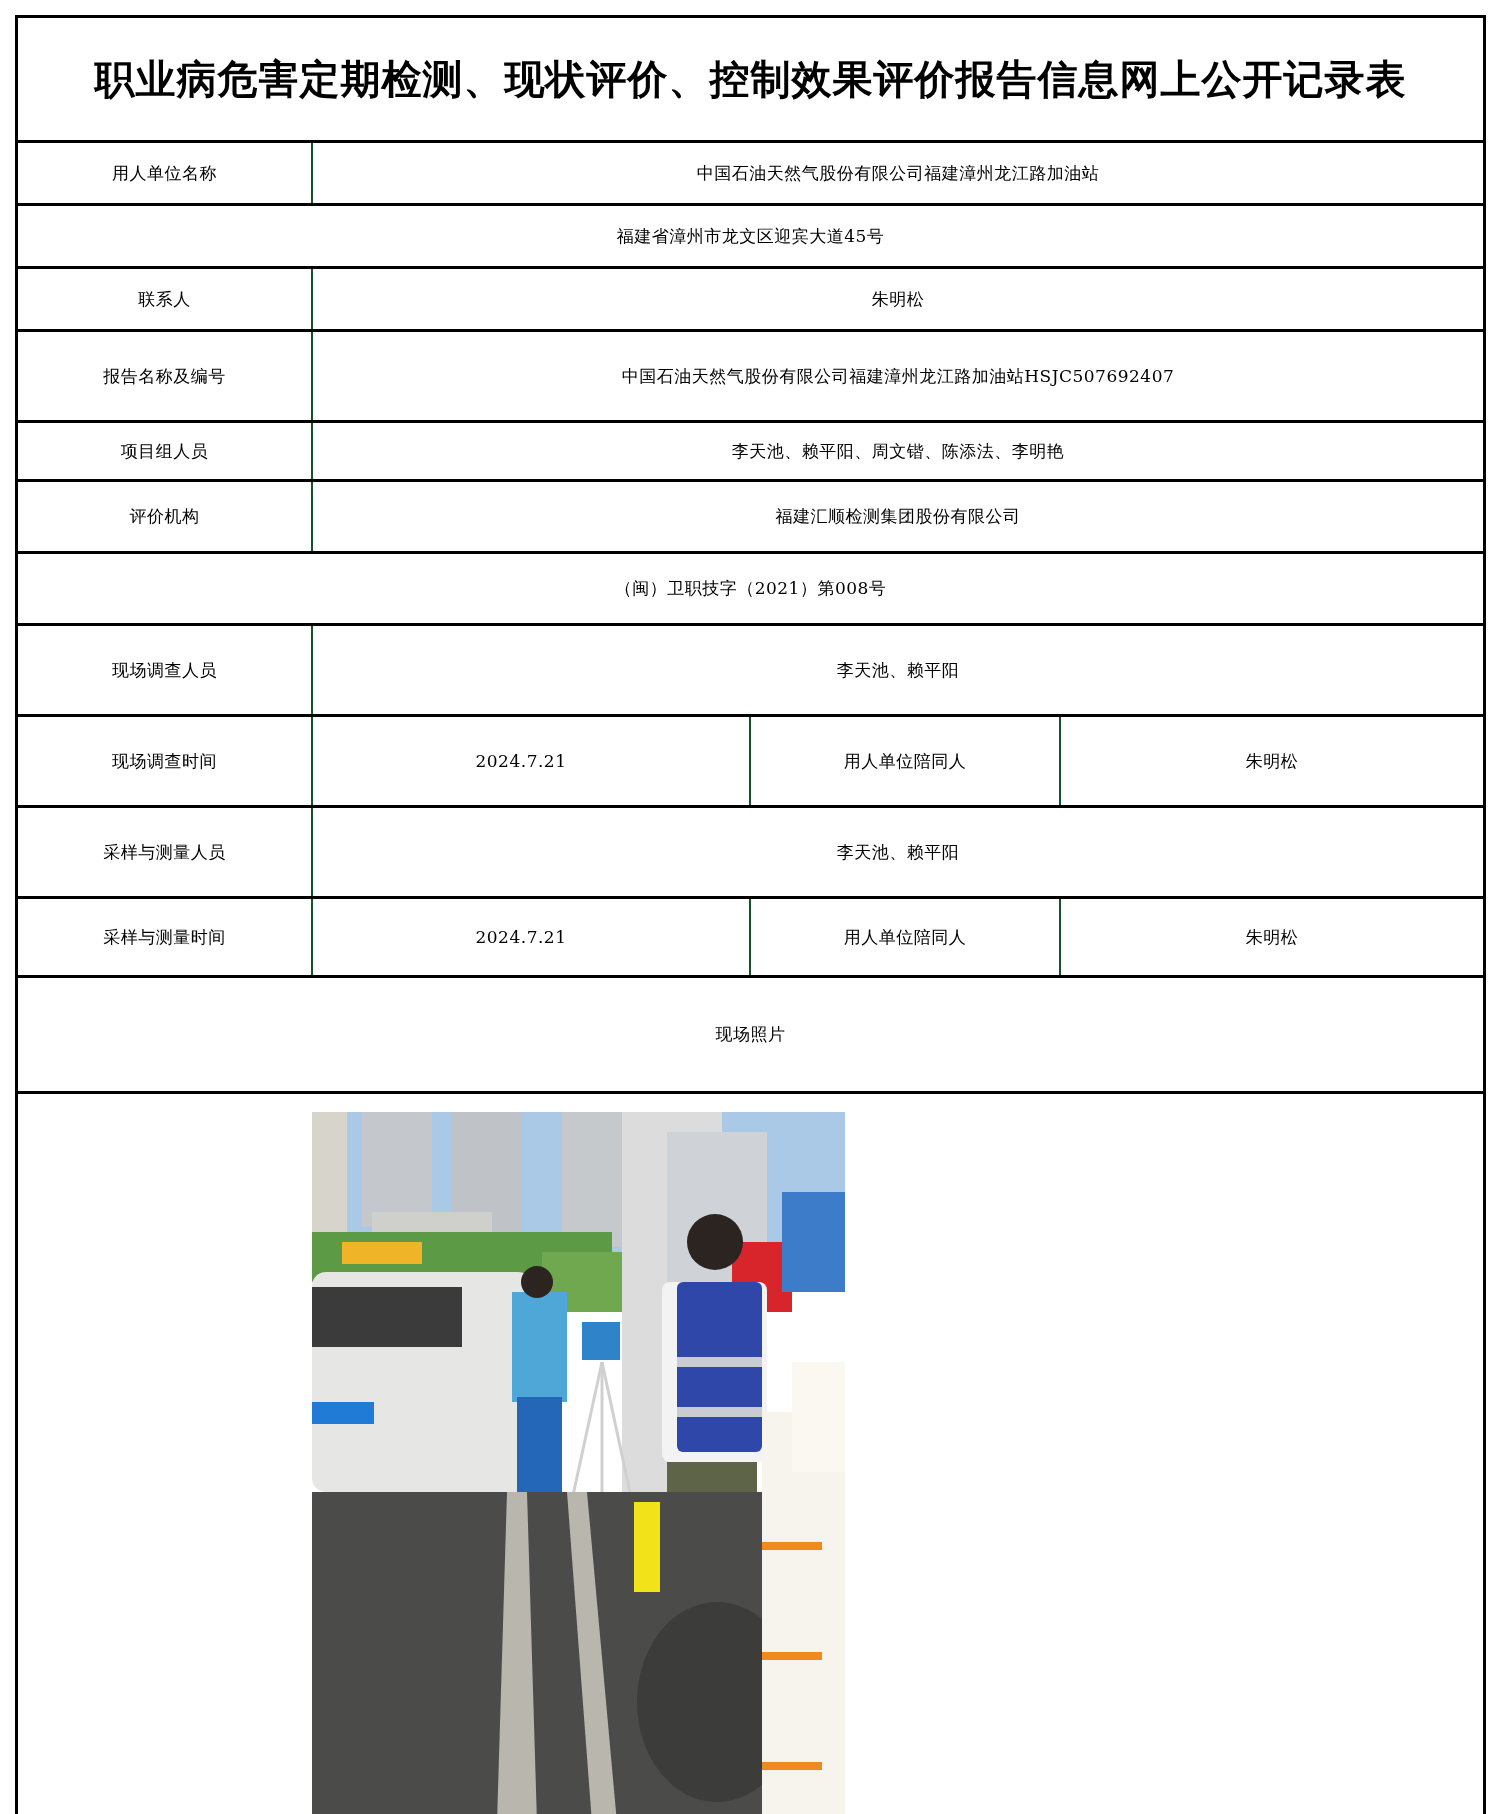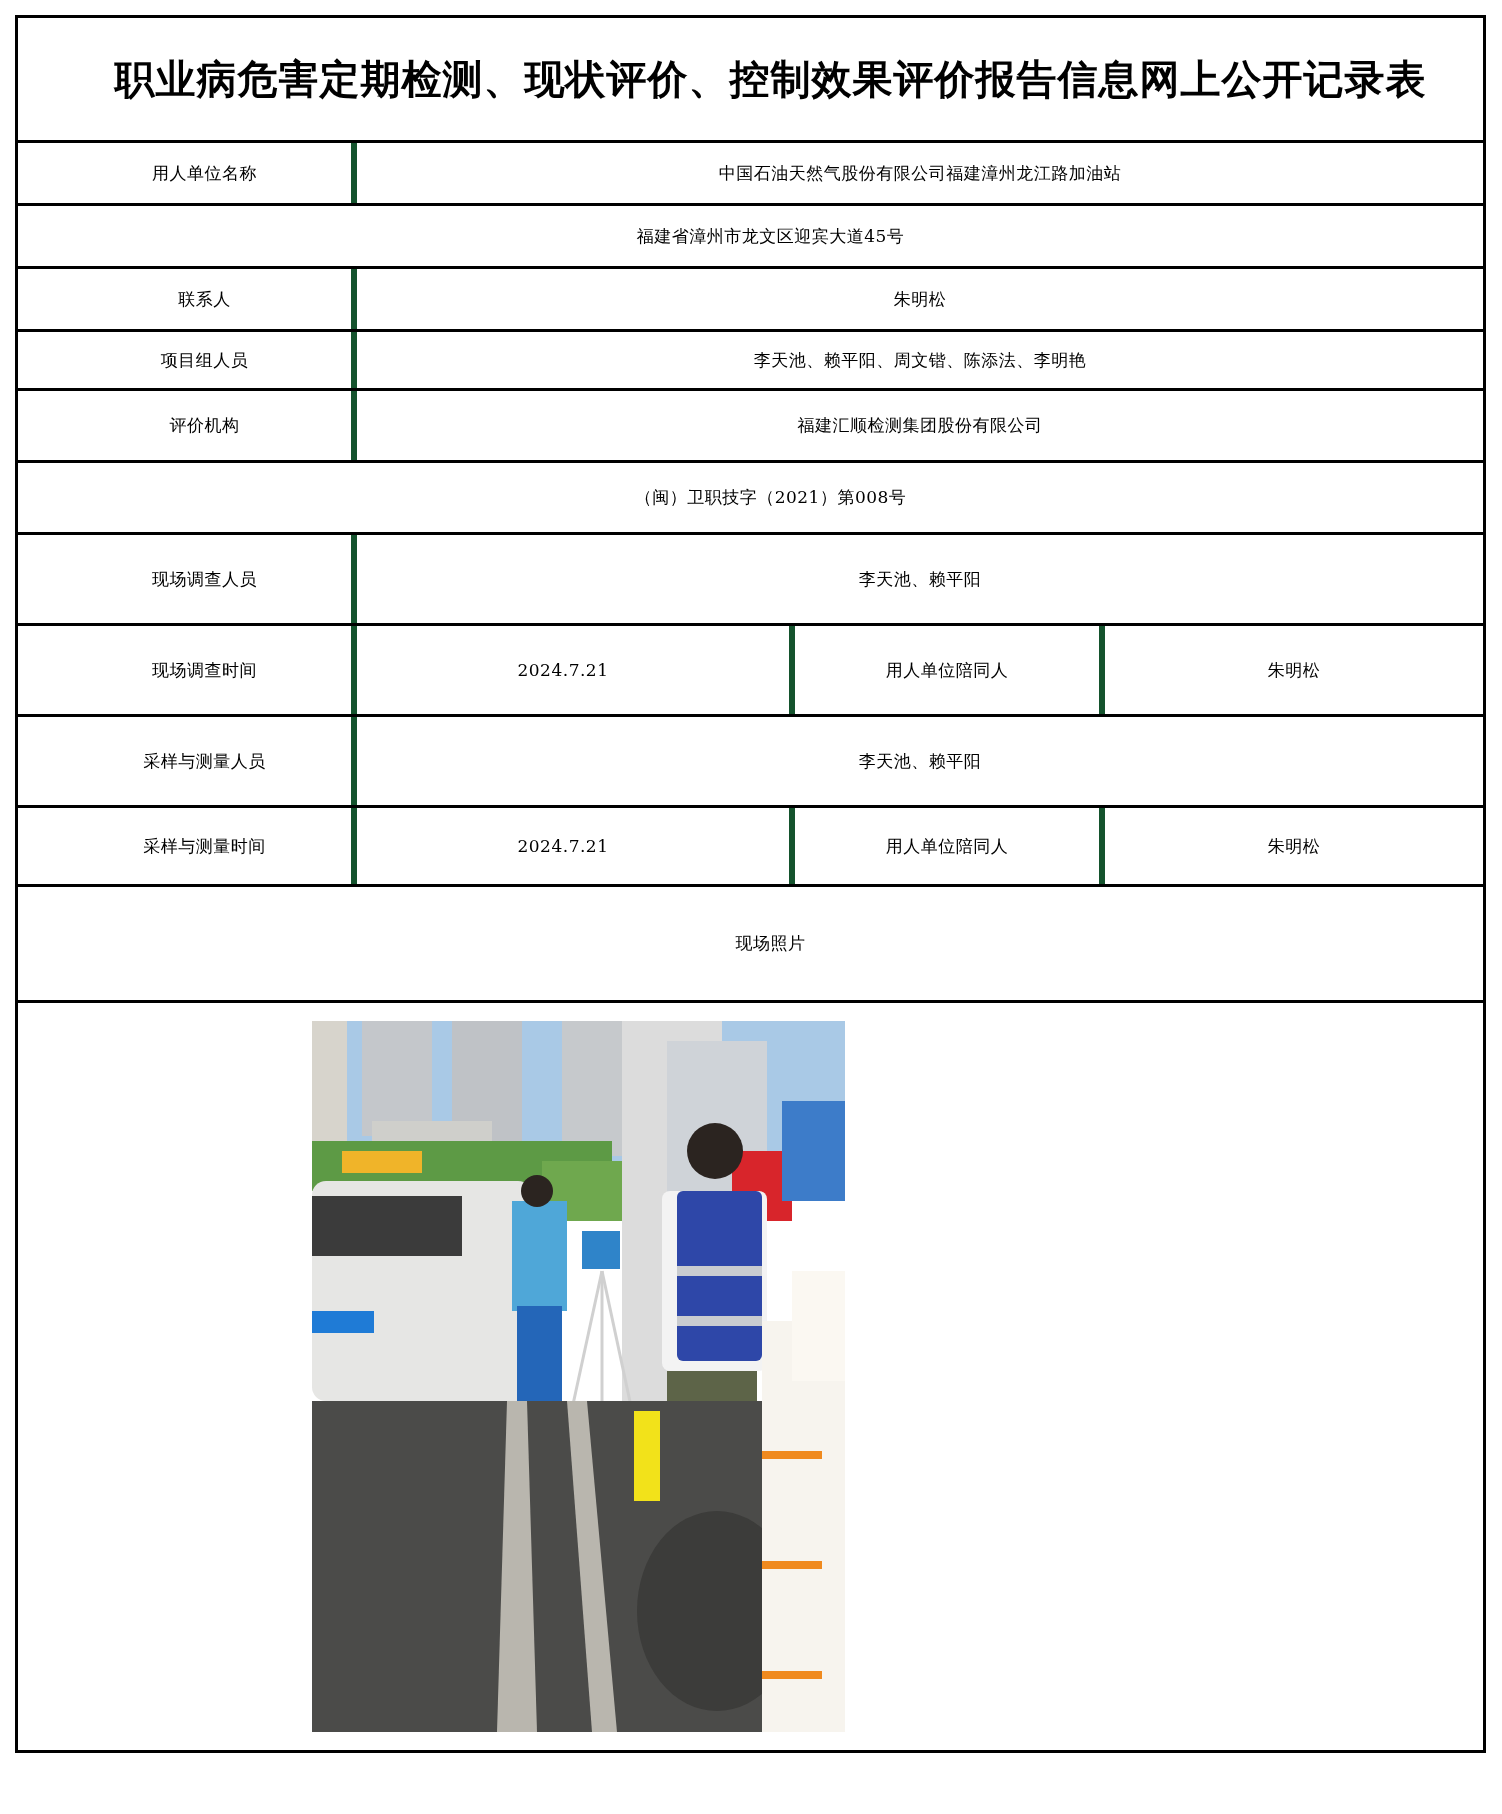--- a/index.html
+++ b/index.html
@@ -1,21 +1,21 @@
 <!DOCTYPE html>
 <html><head>
 <meta charset="utf-8">
 <style>
   html, body { margin: 0; padding: 0; background: #ffffff; }
   body { width: 1502px; height: 1814px; position: relative; font-family: "DejaVu Serif", "Liberation Serif", serif; color: #000; }
   .tbl { position: absolute; left: 15px; top: 15px; width: 1471px; border: 3px solid #000; box-sizing: border-box; }
-  .row { display: flex; border-top: 3px solid #000; box-sizing: border-box; padding-left: 40px; }
+  .row { display: flex; border-top: 3px solid #000; box-sizing: border-box; }
   .row.first { border-top: none; }
   .cell { display: flex; align-items: center; justify-content: center; text-align: center; box-sizing: border-box; font-size: 17px; letter-spacing: 0.5px; }
-  .cell + .cell { border-left: 6px solid #14532d; }
+  .cell + .cell { border-left: 2px solid #14532d; }
   .c-label { width: 293px; flex: none; }
   .c-value { flex: 1; }
   .c-date { width: 418px; flex: none; text-align: center; }
   .c-acc-label { width: 310px; flex: none; margin-left: 20px; }
   .c-acc-val { flex: 1; }
   .title { height: 122px; font-size: 40px; font-weight: bold; letter-spacing: 1px; }
   .h60 { height: 60px; }
   .h88 { height: 88px; }
   .h56 { height: 56px; }
   .h54 { height: 69px; }
@@ -41,20 +41,24 @@
 
   <div class="row">
     <div class="cell c-value h60">福建省漳州市龙文区迎宾大道45号</div>
   </div>
 
   <div class="row">
     <div class="cell c-label h60">联系人</div>
     <div class="cell c-value h60">朱明松</div>
   </div>
 
+  <div class="row">
+    <div class="cell c-label h88">报告名称及编号</div>
+    <div class="cell c-value h88">中国石油天然气股份有限公司福建漳州龙江路加油站HSJC507692407</div>
+  </div>
 
   <div class="row">
     <div class="cell c-label h56">项目组人员</div>
     <div class="cell c-value h56">李天池、赖平阳、周文锴、陈添法、李明艳</div>
   </div>
 
   <div class="row">
     <div class="cell c-label h54">评价机构</div>
     <div class="cell c-value h54">福建汇顺检测集团股份有限公司</div>
   </div>

